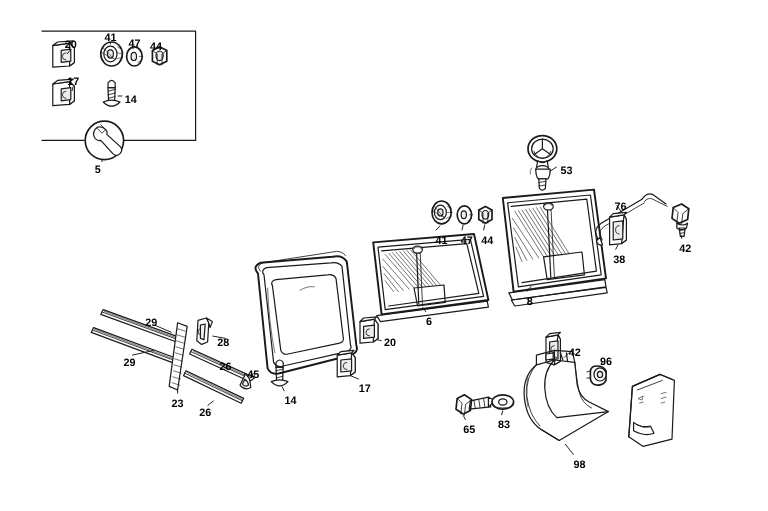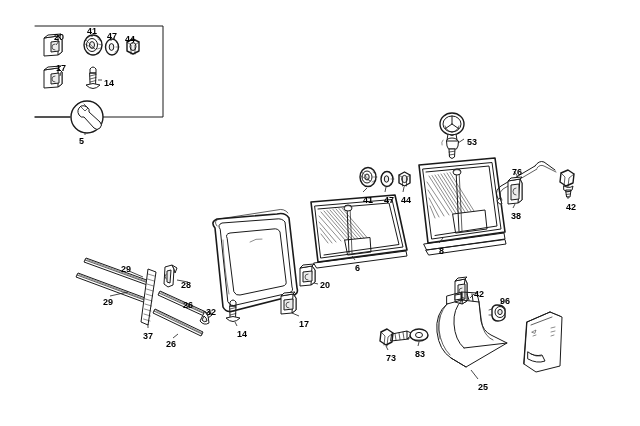--- a/index.html
+++ b/index.html
@@ -386,27 +386,27 @@
   <div class="lbl" style="left:386px;top:196px">44</div>
   <div class="lbl" style="left:340px;top:264px">6</div>
   <div class="lbl" style="left:424px;top:247px">8</div>
   <div class="lbl" style="left:497px;top:168px">76</div>
   <div class="lbl" style="left:496px;top:212px">38</div>
   <div class="lbl" style="left:551px;top:203px">42</div>
 
   <div class="lbl" style="left:106px;top:265px">29</div>
   <div class="lbl" style="left:88px;top:298px">29</div>
   <div class="lbl" style="left:166px;top:281px">28</div>
-  <div class="lbl" style="left:128px;top:332px">37</div>
+  <div class="lbl" style="left:128px;top:332px">23</div>
   <div class="lbl" style="left:168px;top:301px">26</div>
   <div class="lbl" style="left:151px;top:340px">26</div>
-  <div class="lbl" style="left:191px;top:308px">32</div>
+  <div class="lbl" style="left:191px;top:308px">45</div>
   <div class="lbl" style="left:222px;top:330px">14</div>
   <div class="lbl" style="left:305px;top:281px">20</div>
   <div class="lbl" style="left:284px;top:320px">17</div>
 
   <div class="lbl" style="left:459px;top:290px">42</div>
   <div class="lbl" style="left:485px;top:297px">96</div>
-  <div class="lbl" style="left:371px;top:354px">73</div>
+  <div class="lbl" style="left:371px;top:354px">65</div>
   <div class="lbl" style="left:400px;top:350px">83</div>
-  <div class="lbl" style="left:463px;top:383px">25</div>
+  <div class="lbl" style="left:463px;top:383px">98</div>
 
 </div>
 
 </body></html>

